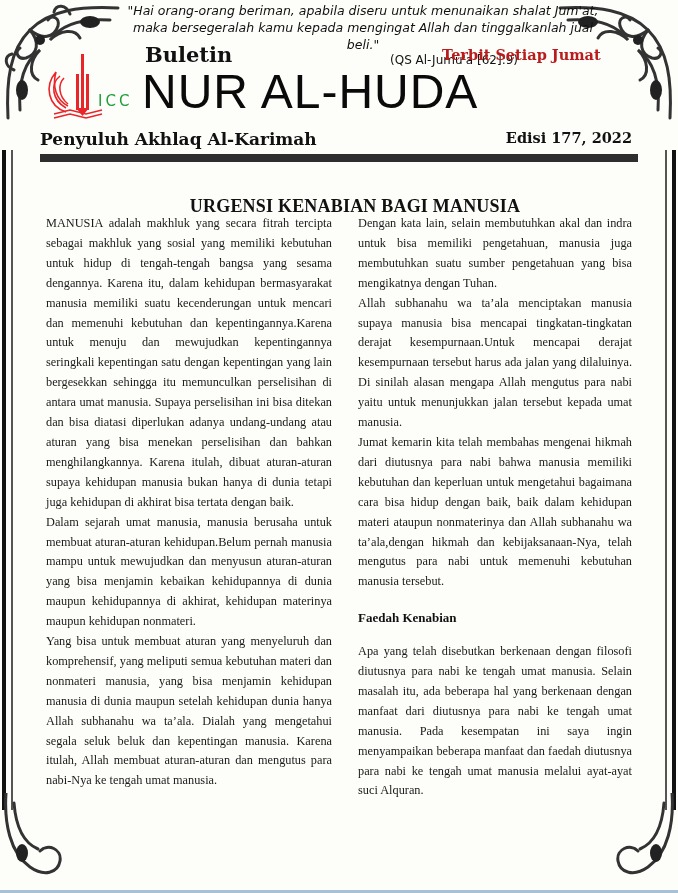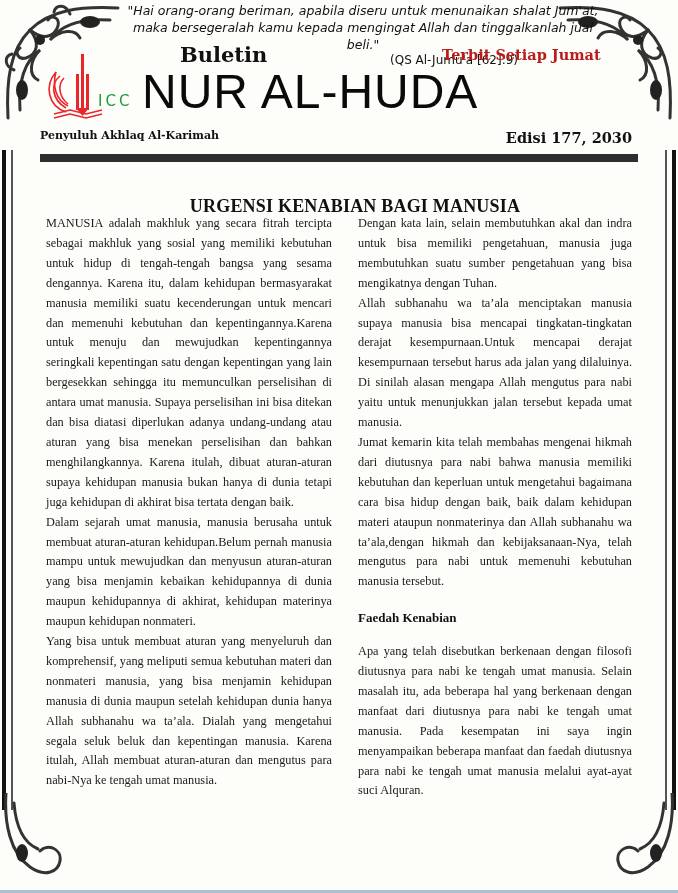--- a/index.html
+++ b/index.html
@@ -23,28 +23,28 @@
   .c-tr { right:0; top:0; transform:scaleX(-1); }
   .c-bl { left:0; bottom:0; transform:scaleY(-1); width:70px; height:100px;}
   .c-br { right:0; bottom:0; transform:scale(-1,-1); width:70px; height:100px;}
 
   .quote {
     position:absolute; left:118px; top:2px; width:490px; text-align:center;
     font-family:"DejaVu Sans", sans-serif; font-style:italic; font-size:12.5px; line-height:17px; color:#111;
   }
   .quote .src { display:block; text-align:right; font-style:normal; font-size:12px; padding-right:90px; line-height:15px;}
 
-  .buletin { position:absolute; left:145px; top:42px; font-family:"DejaVu Serif", serif; font-weight:bold; font-size:21px; color:#111;margin-left:35px; }
+  .buletin { position:absolute; left:145px; top:42px; font-family:"DejaVu Serif", serif; font-weight:bold; font-size:21px; color:#111; }
   .terbit { position:absolute; left:442px; top:46px; font-family:"DejaVu Serif", serif; font-weight:bold; font-size:14.5px; color:#b91c1c; }
   .masthead { position:absolute; left:142px; top:56px; font-family:Liberation Sans, sans-serif; font-size:48px; line-height:72px; letter-spacing:1px; color:#0a0a0a; white-space:nowrap; }
 
   .logo { position:absolute; left:40px; top:50px; width:100px; height:72px; }
   .logo svg { width:100%; height:100%; }
 
-  .tagline { position:absolute; left:40px; top:129px; font-family:"DejaVu Serif", serif; font-weight:bold; font-size:11px; color:#111; }
+  .tagline { position:absolute; left:40px; top:129px; font-family:"DejaVu Serif", serif; font-weight:bold; font-size:17px; color:#111; }
   .edisi { position:absolute; right:46px; top:129px; font-family:"DejaVu Serif", serif; font-weight:bold; font-size:14.5px; color:#111; }
   .bar { position:absolute; left:40px; top:154px; width:598px; height:8px; background:#2e2e2e; }
 
   .title { position:absolute; left:0; width:678px; top:180px; text-align:center; font-family:"Liberation Serif", serif; font-weight:bold; font-size:18px; color:#111; letter-spacing:0.2px; }
 
   .col { position:absolute; top:214px; font-family:"Liberation Serif", serif; font-size:12.3px; line-height:19.9px; color:#1a1a1a; text-align:justify; }
   .col p { margin:0; }
   .col-left { left:46px; width:286px; }
   .col-right { left:358px; width:274px; }
   .subhead { font-family:Liberation Serif, serif; font-weight:bold; font-size:13px; margin:16px 0 14px 0 !important; color:#111; }
@@ -136,21 +136,21 @@
         <polygon points="36,58 49,58 42.5,66"></polygon>
       </g>
       <text x="58" y="56" font-family="DejaVu Sans, sans-serif" font-size="15" fill="#1e9e3a" letter-spacing="3">ICC</text>
     </svg>
   </div>
 
   <div class="buletin">Buletin</div>
   <div class="terbit">Terbit Setiap Jumat</div>
   <div class="masthead">NUR AL-HUDA</div>
   <div class="tagline">Penyuluh Akhlaq Al-Karimah</div>
-  <div class="edisi">Edisi 177, 2030</div>
+  <div class="edisi">Edisi 177, 2022</div>
   <div class="bar"></div>
 
   <h1 class="title" style="margin:16px;">URGENSI KENABIAN BAGI MANUSIA</h1>
 
   <div class="col col-left">
     <p>MANUSIA adalah makhluk yang secara fitrah tercipta sebagai makhluk yang sosial yang memiliki kebutuhan untuk hidup di tengah-tengah bangsa yang sesama dengannya. Karena itu, dalam kehidupan bermasyarakat manusia memiliki suatu kecenderungan untuk mencari dan memenuhi kebutuhan dan kepentingannya.Karena untuk menuju dan mewujudkan kepentingannya seringkali kepentingan satu dengan kepentingan yang lain bergesekkan sehingga itu memunculkan perselisihan di antara umat manusia. Supaya perselisihan ini bisa ditekan dan bisa diatasi diperlukan adanya undang-undang atau aturan yang bisa menekan perselisihan dan bahkan menghilangkannya. Karena itulah, dibuat aturan-aturan supaya kehidupan manusia bukan hanya di dunia tetapi juga kehidupan di akhirat bisa tertata dengan baik.</p>
     <p>Dalam sejarah umat manusia, manusia berusaha untuk membuat aturan-aturan kehidupan.Belum pernah manusia mampu untuk mewujudkan dan menyusun aturan-aturan yang bisa menjamin kebaikan kehidupannya di dunia maupun kehidupannya di akhirat, kehidupan materinya maupun kehidupan nonmateri.</p>
     <p>Yang bisa untuk membuat aturan yang menyeluruh dan komprehensif, yang meliputi semua kebutuhan materi dan nonmateri manusia, yang bisa menjamin kehidupan manusia di dunia maupun setelah kehidupan dunia hanya Allah subhanahu wa ta’ala. Dialah yang mengetahui segala seluk beluk dan kepentingan manusia. Karena itulah, Allah membuat aturan-aturan dan mengutus para nabi-Nya ke tengah umat manusia.</p>
   </div>
 

